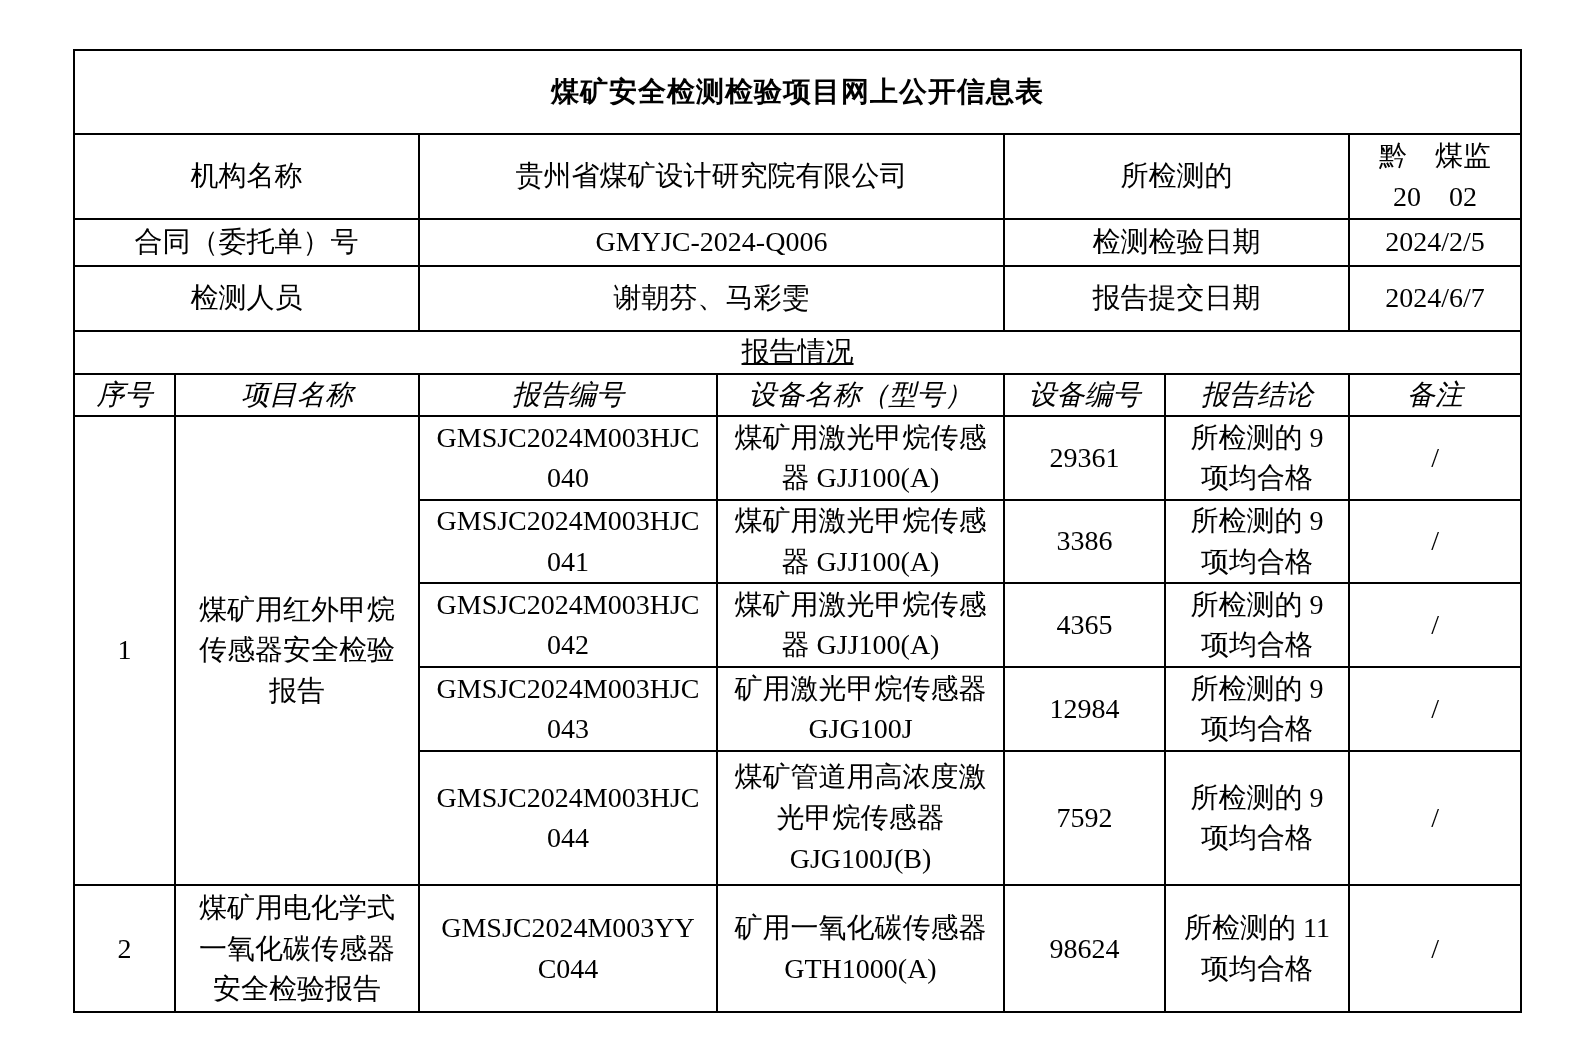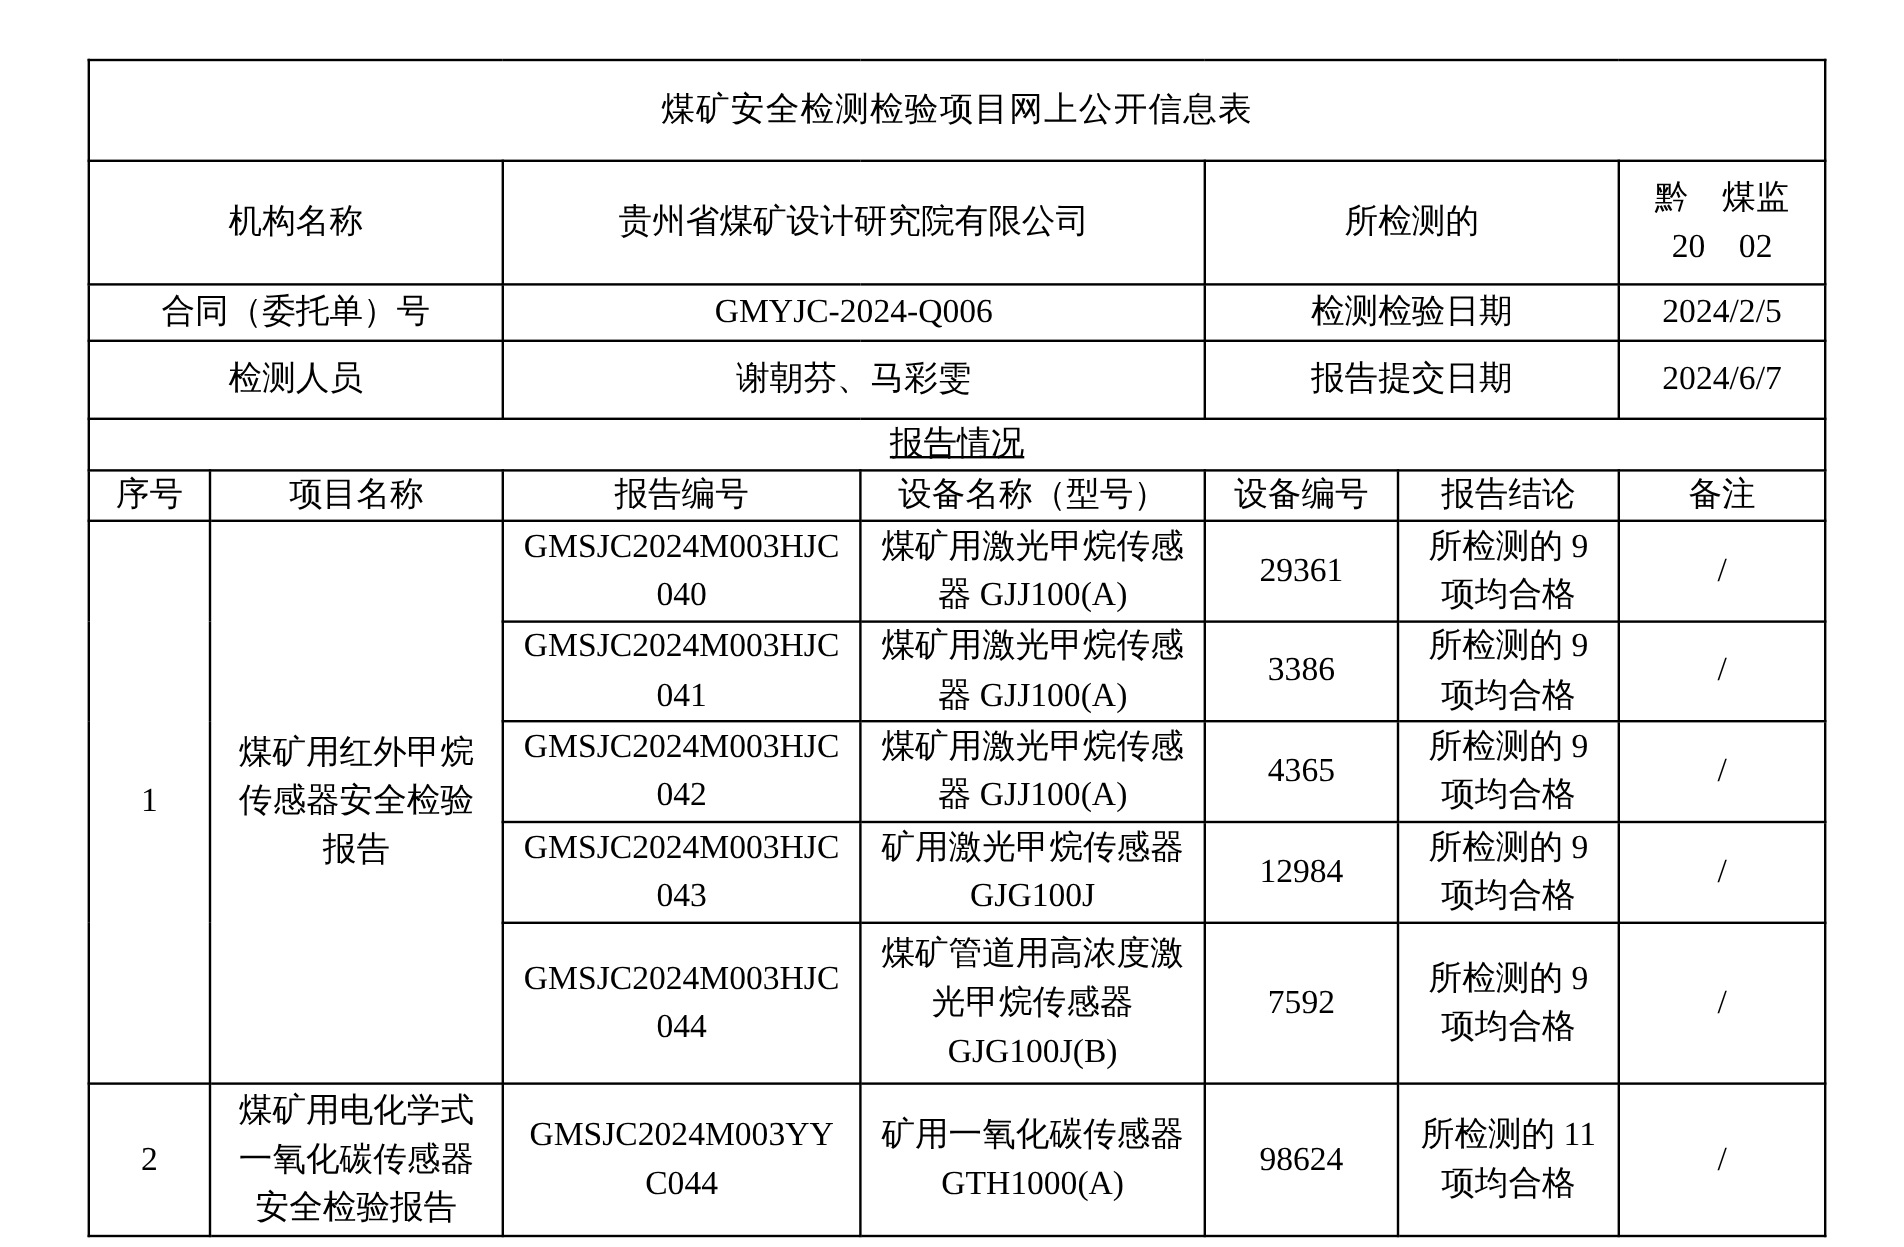--- a/index.html
+++ b/index.html
@@ -26,34 +26,34 @@
     border: 2px solid #000000;
     text-align: center;
     vertical-align: middle;
     font-size: 28px;
     line-height: 1.45;
     white-space: pre-line;
     padding: 0 4px;
     overflow: hidden;
   }
   tr.r-title    { height: 84px; }
-  tr.r-org      { height: 103px; }
+  tr.r-org      { height: 85px; }
   tr.r-contract { height: 47px; }
   tr.r-person   { height: 65px; }
   tr.r-section  { height: 41px; }
-  tr.r-header   { height: 41px; }
+  tr.r-header   { height: 41px; font-style: italic; }
   tr.r-d1 { height: 84px; }
   tr.r-d2 { height: 83px; }
   tr.r-d3 { height: 84px; }
   tr.r-d4 { height: 84px; }
   tr.r-d5 { height: 134px; }
   tr.r-d6 { height: 127px; }
   td.title-cell {
     font-size: 45px;
-    font-weight: normal;
+    font-weight: bold;
     letter-spacing: 1px;
   }
   td.section-cell {
     border-bottom-width: 3px;
     text-decoration: underline;
   }
 </style>
 </head>
 <body>
 

